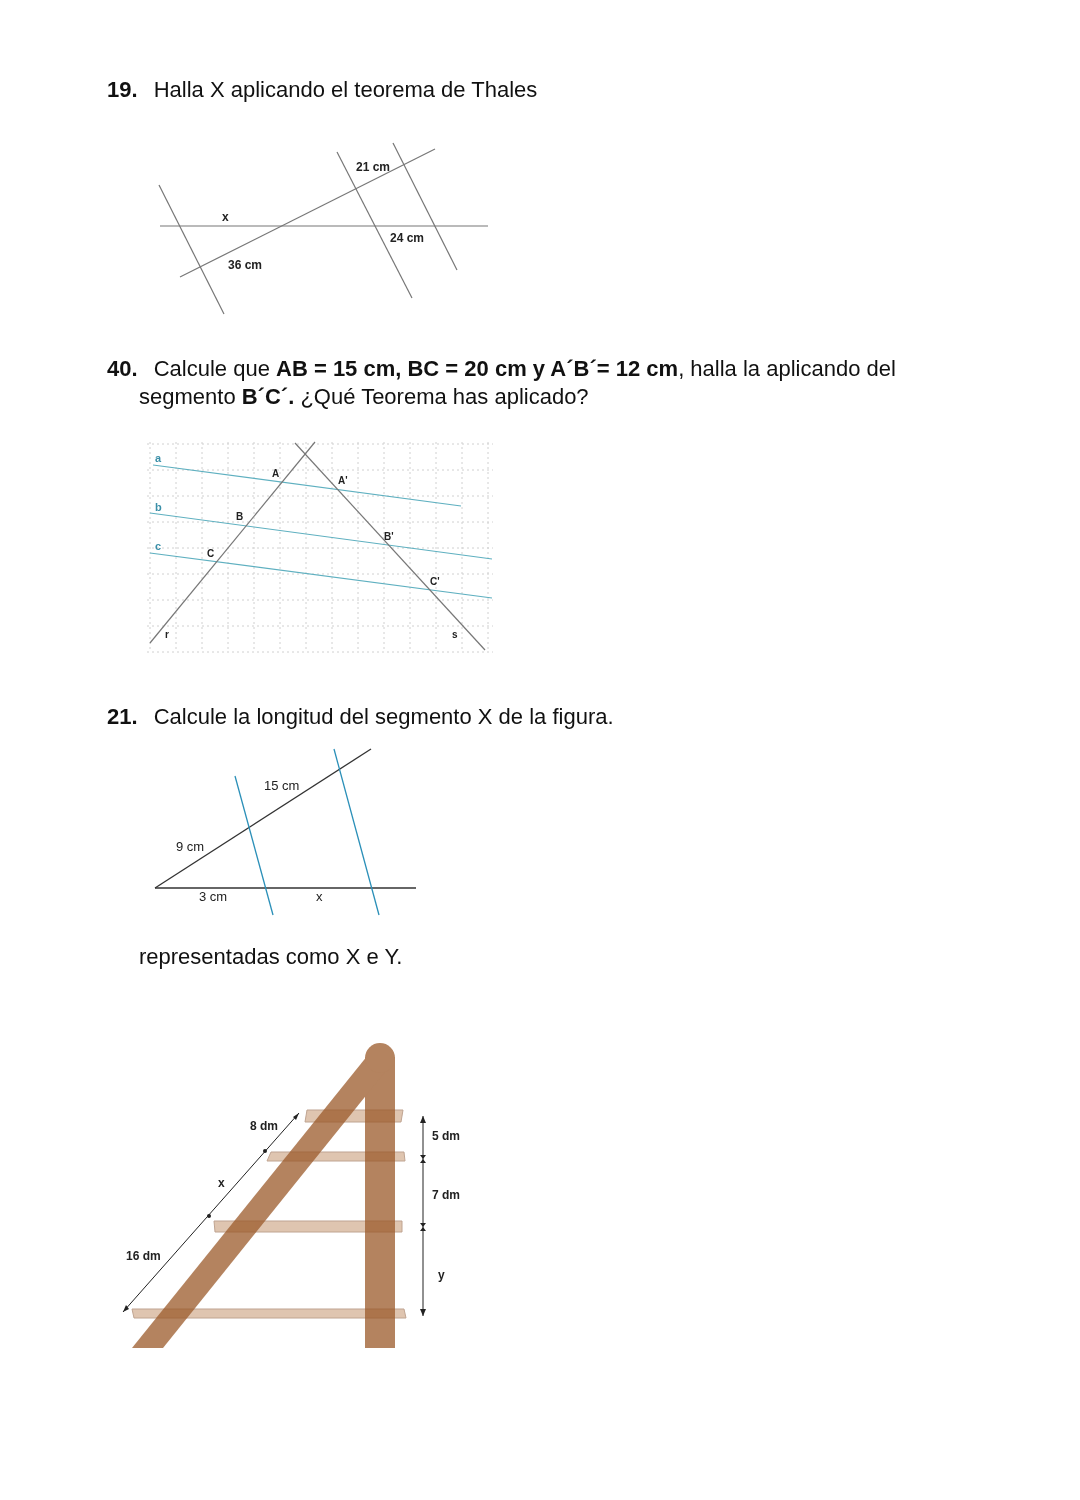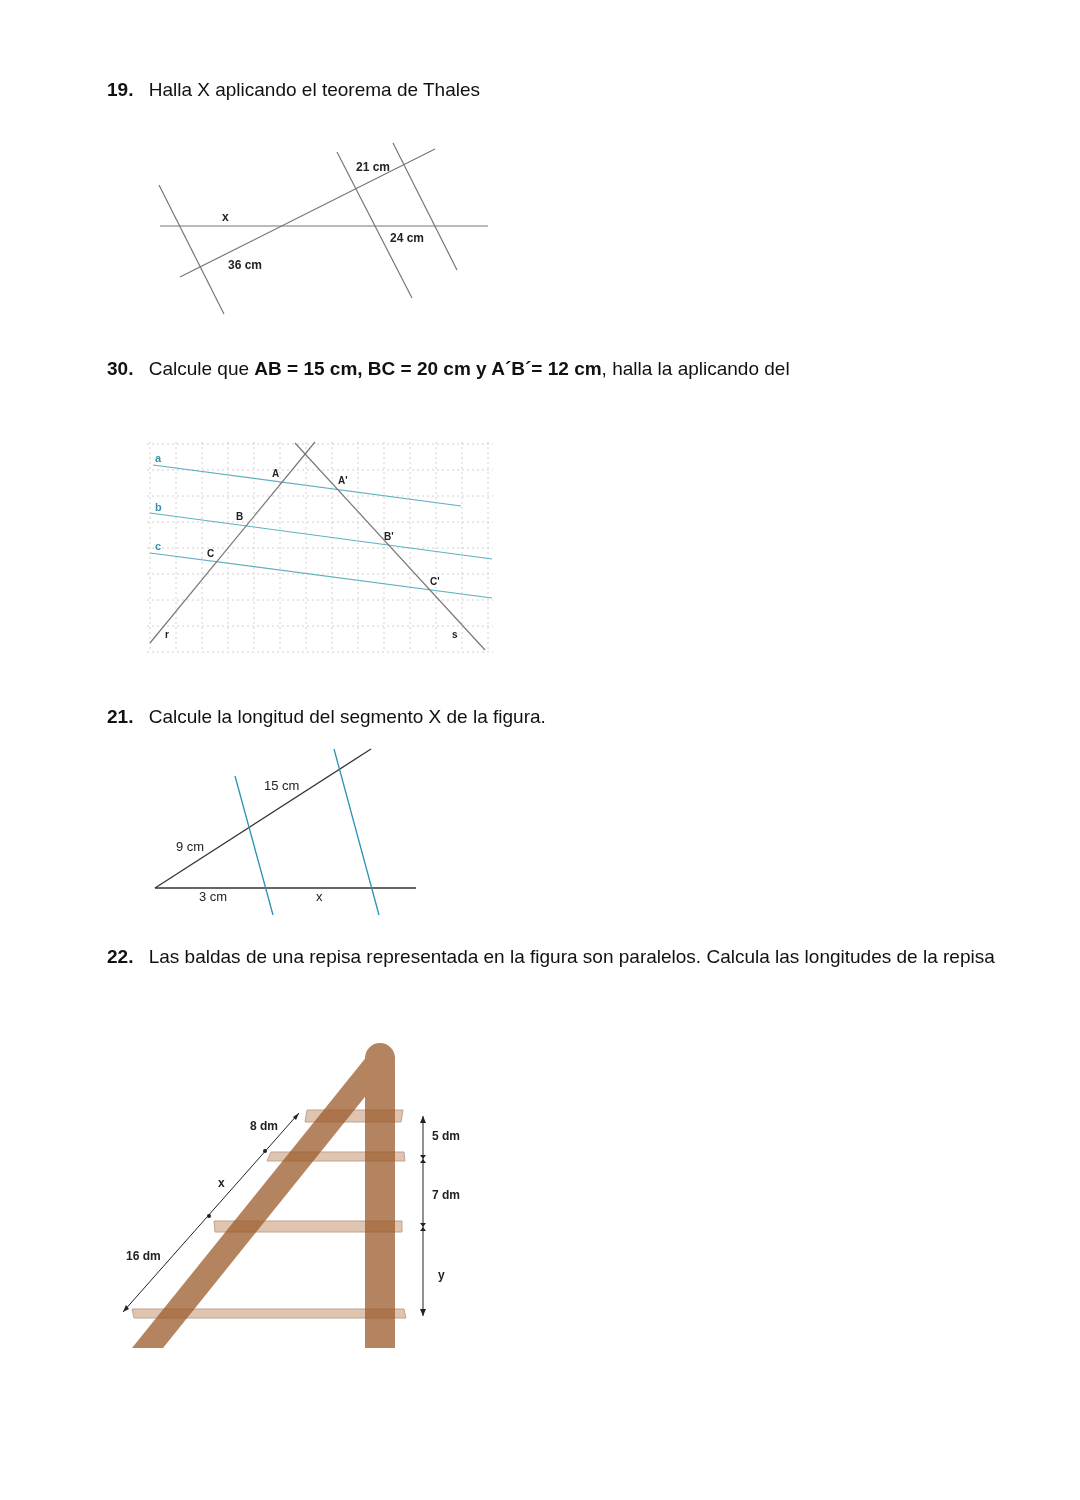--- a/index.html
+++ b/index.html
@@ -1,18 +1,18 @@
 <!DOCTYPE html>
 <html><head>
 <meta charset="utf-8">
 <style>
   html, body { margin: 0; padding: 0; background: #ffffff; }
   body { width: 1080px; height: 1500px; position: relative; overflow: hidden;
          font-family: "Liberation Sans", sans-serif; color: #111; }
-  .q { position: absolute; left: 107px; font-size: 19px; line-height: 28px; }
+  .q { position: absolute; left: 107px; font-size: 22px; line-height: 28px; }
   .q .num { font-weight: bold; margin-right: 10px; }
   .q b { font-weight: bold; text-align: right; }
   .indent { padding-left: 32px; }
   svg { position: absolute; overflow: visible; }
   svg text { font-family: "Liberation Sans", sans-serif; }
 </style>
 </head>
 <body>
 
 <div class="q" style="top:76px;">
@@ -31,22 +31,25 @@
   <g font-size="12" font-weight="bold" fill="#222">
     <text x="206" y="31">21 cm</text>
     <text x="72" y="81">x</text>
     <text x="240" y="102">24 cm</text>
     <text x="78" y="129">36 cm</text>
   </g>
 </svg>
 
 <div class="q" style="top:355px;">
   <div>
-    <span class="num">30.</span>
+    <span class="num">40.</span>
     <span>Calcule que </span><b>AB = 15 cm, BC = 20 cm y A´B´= 12 cm</b><span>, halla la aplicando del</span>
+  </div>
+  <div class="indent">
+    <span>segmento </span><b>B´C´.</b><span> ¿Qué Teorema has aplicado?</span>
   </div>
 </div>
 
 <svg id="fig20" style="left:145px;top:440px;" width="350" height="215" viewBox="0 0 350 215">
   <g id="grid20">
       <line x1="5" x2="5" y1="2" y2="212" stroke="#d0d0d0" stroke-dasharray="2,3"></line>
       <line x1="31" x2="31" y1="2" y2="212" stroke="#d0d0d0" stroke-dasharray="2,3"></line>
       <line x1="57" x2="57" y1="2" y2="212" stroke="#d0d0d0" stroke-dasharray="2,3"></line>
       <line x1="83" x2="83" y1="2" y2="212" stroke="#d0d0d0" stroke-dasharray="2,3"></line>
       <line x1="109" x2="109" y1="2" y2="212" stroke="#d0d0d0" stroke-dasharray="2,3"></line>
@@ -111,23 +114,22 @@
   </g>
   <g font-size="13" fill="#222">
     <text x="124" y="50">15 cm</text>
     <text x="36" y="111">9 cm</text>
     <text x="59" y="161">3 cm</text>
     <text x="176" y="161">x</text>
   </g>
 </svg>
 
 <div class="q" style="top:943px;">
-  <div>
-    <span class="num">22.</span>
-    <span>Las baldas de una repisa representada en la figura son paralelos.  Calcula las longitudes de la repisa</span>
+  <div class="indent">
+    <span>representadas como X e Y.</span>
   </div>
 </div>
 
 <svg style="left:110px;top:1030px;" width="370" height="330" viewBox="0 0 370 330">
 
   <g fill="#dcbfa8" stroke="#b89a85" stroke-width="1" opacity="0.9">
     <polygon points="197,80 293,80 291,92 195,92"></polygon>
     <polygon points="161,122 294,122 295,131 157,131"></polygon>
     <polygon points="104,191 292,191 292,202 105,202"></polygon>
     <polygon points="22,279 294,279 296,288 24,288"></polygon>

